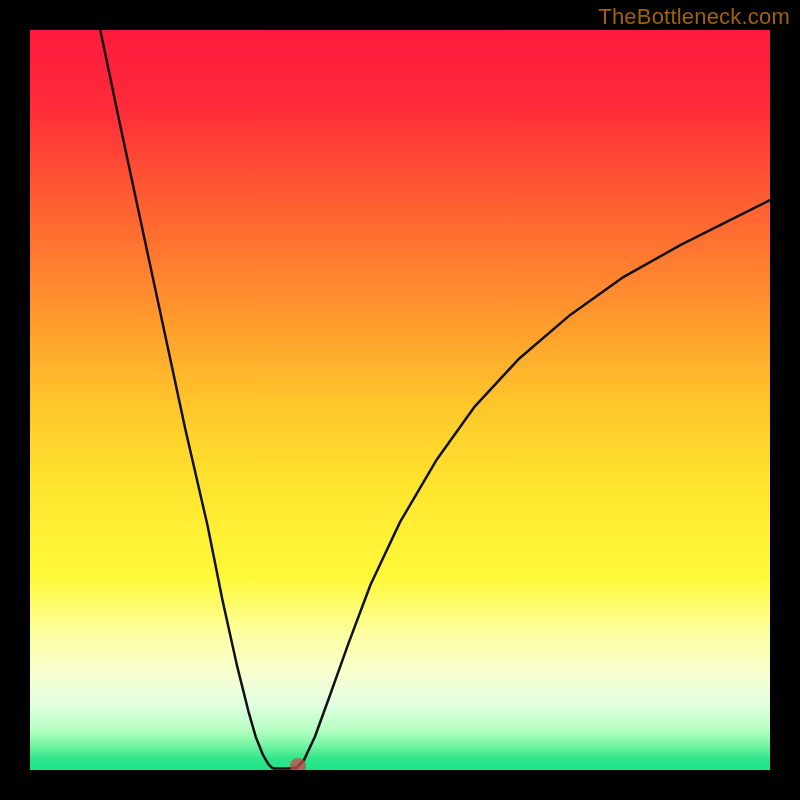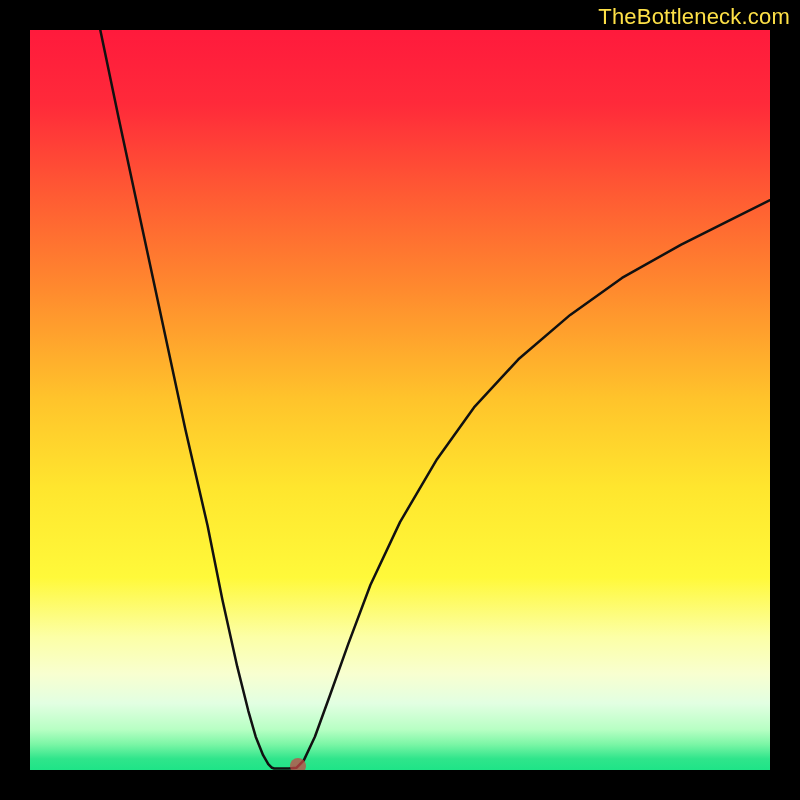--- a/index.html
+++ b/index.html
@@ -14,21 +14,21 @@
   .frame {
     position: relative;
     width: 800px;
     height: 800px;
     background: #000;
   }
   .watermark {
     position: absolute;
     top: 4px;
     right: 10px;
-    color: #fde047;
+    color: #a16207;
     font-size: 22px;
     font-weight: 500;
     letter-spacing: 0.2px;
     user-select: none;
   }
   .plot-area {
     position: absolute;
     left: 30px;
     top: 30px;
     width: 740px;

